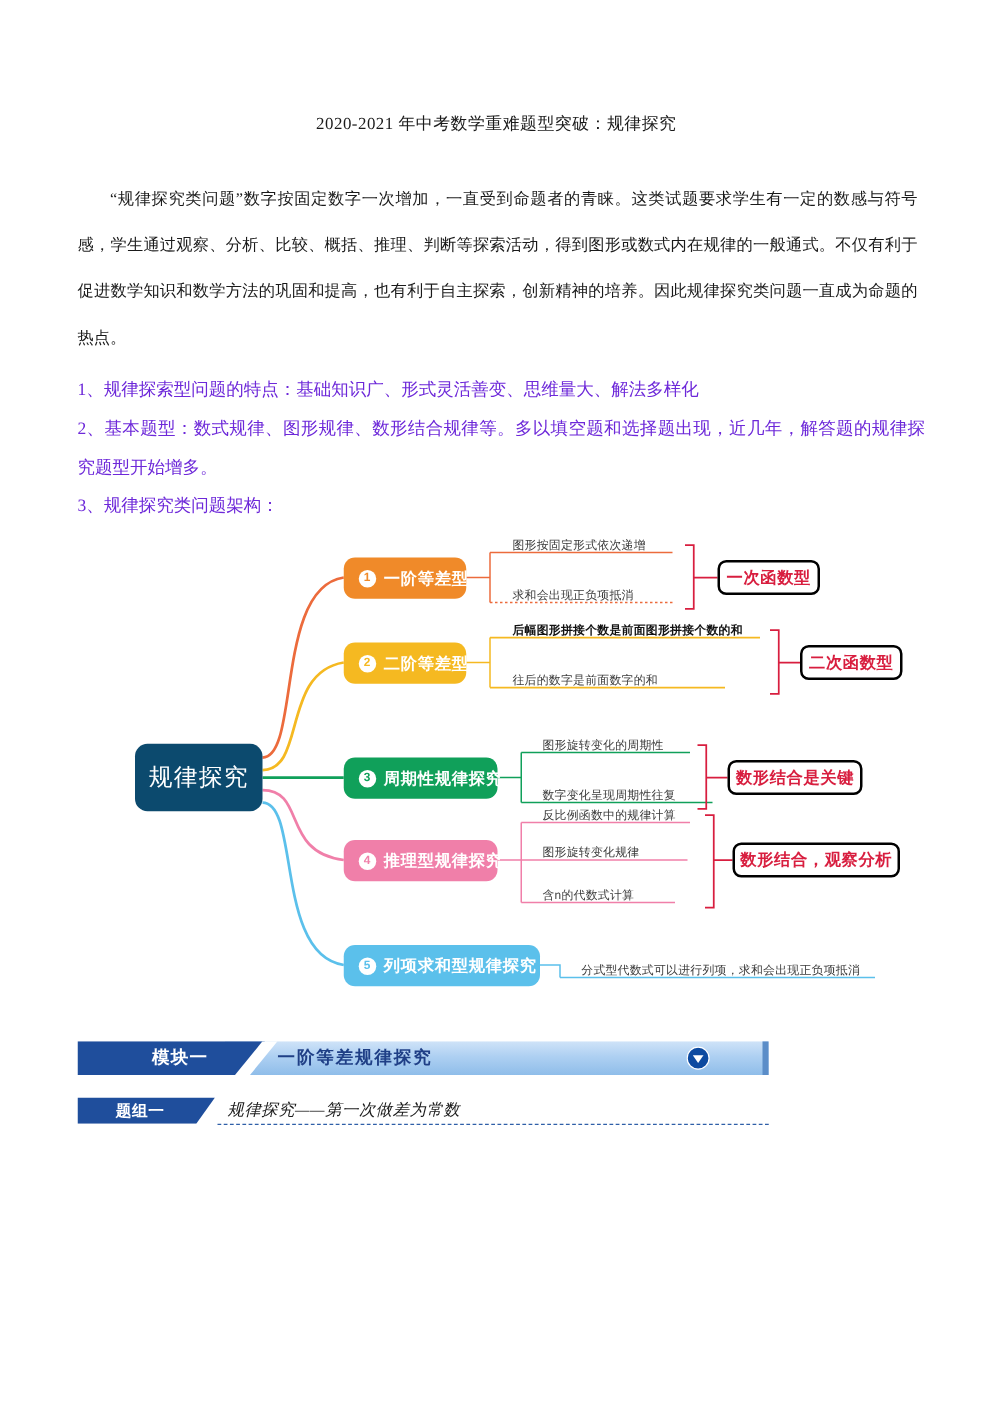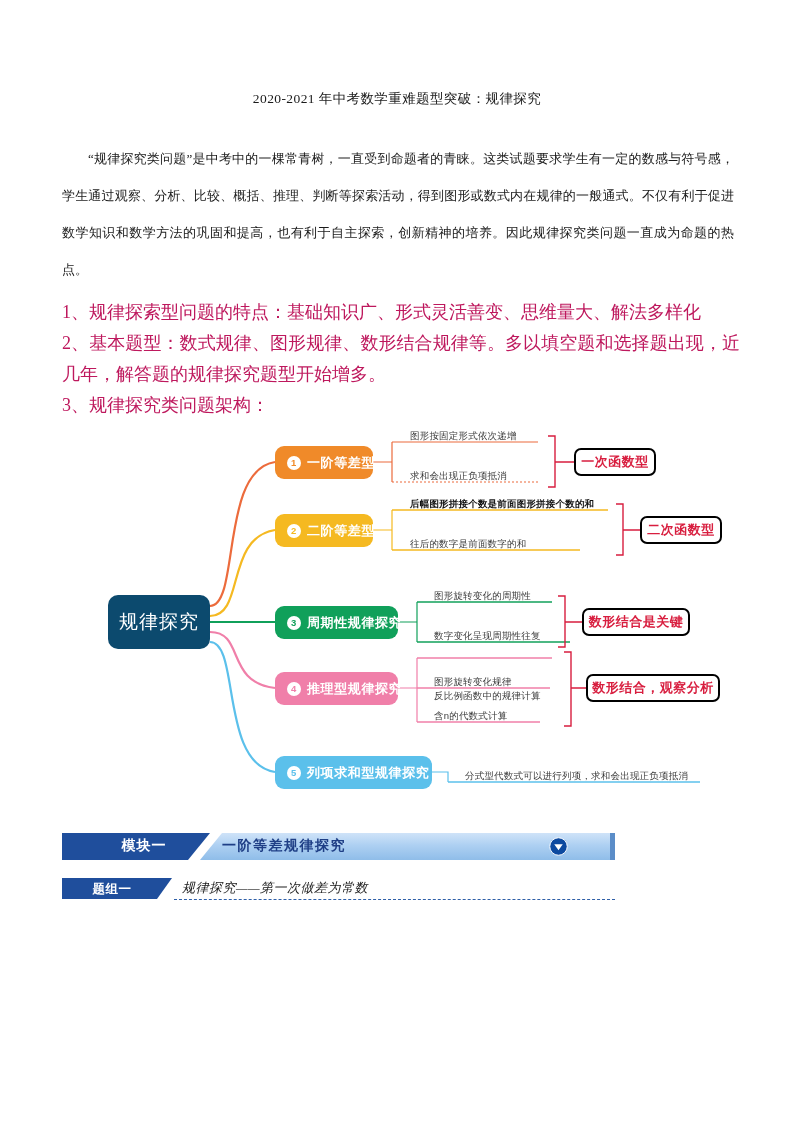--- a/index.html
+++ b/index.html
@@ -47,23 +47,23 @@
     text-align: justify;
     text-indent: 26px;
     color: #1a1a1a;
   }
 
   .list-block {
     position: absolute;
     left: 62px;
     top: 297px;
     width: 678px;
-    font-size: 18px;
+    font-size: 14px;
     line-height: 31px;
-    color: #be185d;
+    color: #6d28d9;
   }
   .list-line {
     text-align: justify;
   }
 
   
   .mindmap {
     position: absolute;
     left: 40px;
     top: 430px;
@@ -254,21 +254,21 @@
     text-underline-offset: 4px;
   }
 </style>
 </head>
 <body>
 
 <div class="page">
 
   <div class="doc-title">2020-2021 年中考数学重难题型突破：规律探究</div>
 
-  <div class="intro-para">“规律探究类问题”是中考中的一棵常青树，一直受到命题者的青睐。这类试题要求学生有一定的数感与符号感，学生通过观察、分析、比较、概括、推理、判断等探索活动，得到图形或数式内在规律的一般通式。不仅有利于促进数学知识和数学方法的巩固和提高，也有利于自主探索，创新精神的培养。因此规律探究类问题一直成为命题的热点。</div>
+  <div class="intro-para">“规律探究类问题”数字按固定数字一次增加，一直受到命题者的青睐。这类试题要求学生有一定的数感与符号感，学生通过观察、分析、比较、概括、推理、判断等探索活动，得到图形或数式内在规律的一般通式。不仅有利于促进数学知识和数学方法的巩固和提高，也有利于自主探索，创新精神的培养。因此规律探究类问题一直成为命题的热点。</div>
 
   <div class="list-block">
     <div class="list-line">1、规律探索型问题的特点：基础知识广、形式灵活善变、思维量大、解法多样化</div>
     <div class="list-line">2、基本题型：数式规律、图形规律、数形结合规律等。多以填空题和选择题出现，近几年，解答题的规律探究题型开始增多。</div>
     <div class="list-line">3、规律探究类问题架构：</div>
   </div>
 
   <div class="mindmap">
 
     <svg class="mm-svg" viewBox="0 0 720 385">
@@ -329,21 +329,21 @@
       <span>周期性规律探究</span>
     </div>
     <div class="sub-item" style="left:394px; top:160px;">图形旋转变化的周期性</div>
     <div class="sub-item" style="left:394px; top:200px;">数字变化呈现周期性往复</div>
     <div class="result-box" style="left:542px; top:178px; width:108px; height:28px;">数形结合是关键</div>
 
     <div class="node" style="left:235px; top:242px; width:123px; height:33px; background:#f07fa9;">
       <span class="badge" style="color:#f07fa9;">4</span>
       <span>推理型规律探究</span>
     </div>
-    <div class="sub-item" style="left:394px; top:216px;margin-top:44px;">反比例函数中的规律计算</div>
+    <div class="sub-item" style="left:394px; top:216px;">反比例函数中的规律计算</div>
     <div class="sub-item" style="left:394px; top:246px;">图形旋转变化规律</div>
     <div class="sub-item" style="left:394px; top:280px;">含n的代数式计算</div>
     <div class="result-box" style="left:546px; top:244px; width:134px; height:28px;">数形结合，观察分析</div>
 
     <div class="node" style="left:235px; top:326px; width:157px; height:33px; background:#5bc0eb;">
       <span class="badge" style="color:#5bc0eb;">5</span>
       <span>列项求和型规律探究</span>
     </div>
     <div class="sub-item" style="left:425px; top:340px;">分式型代数式可以进行列项，求和会出现正负项抵消</div>
 

